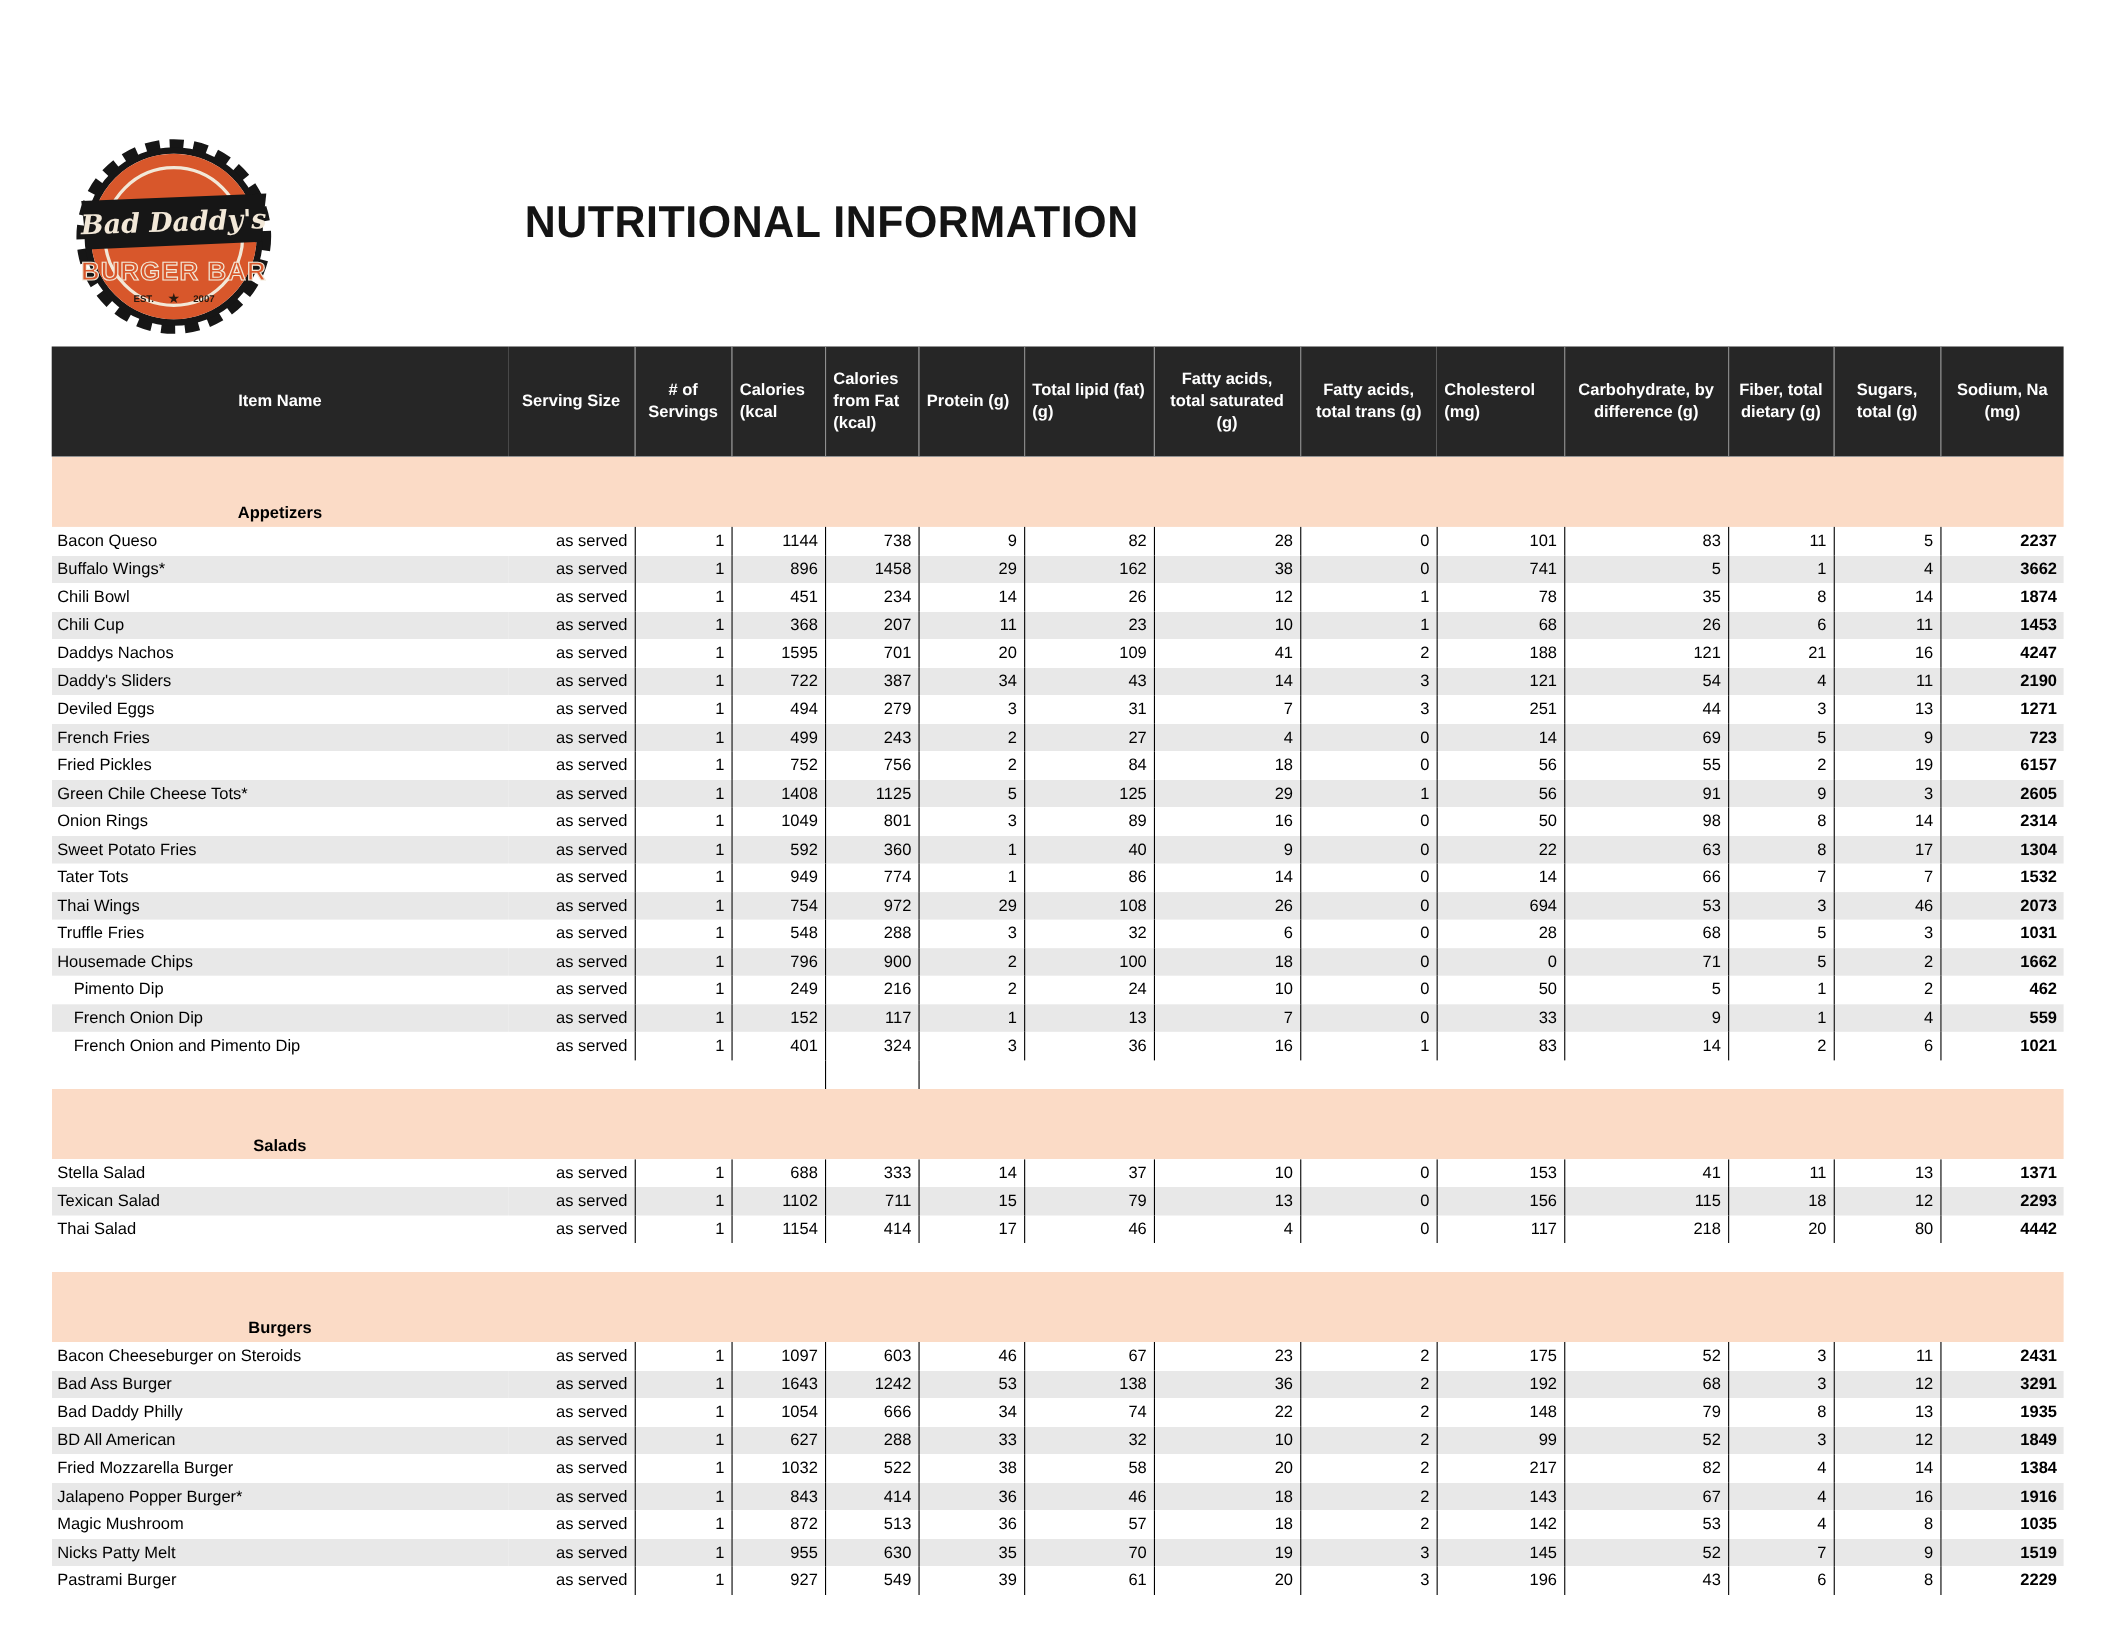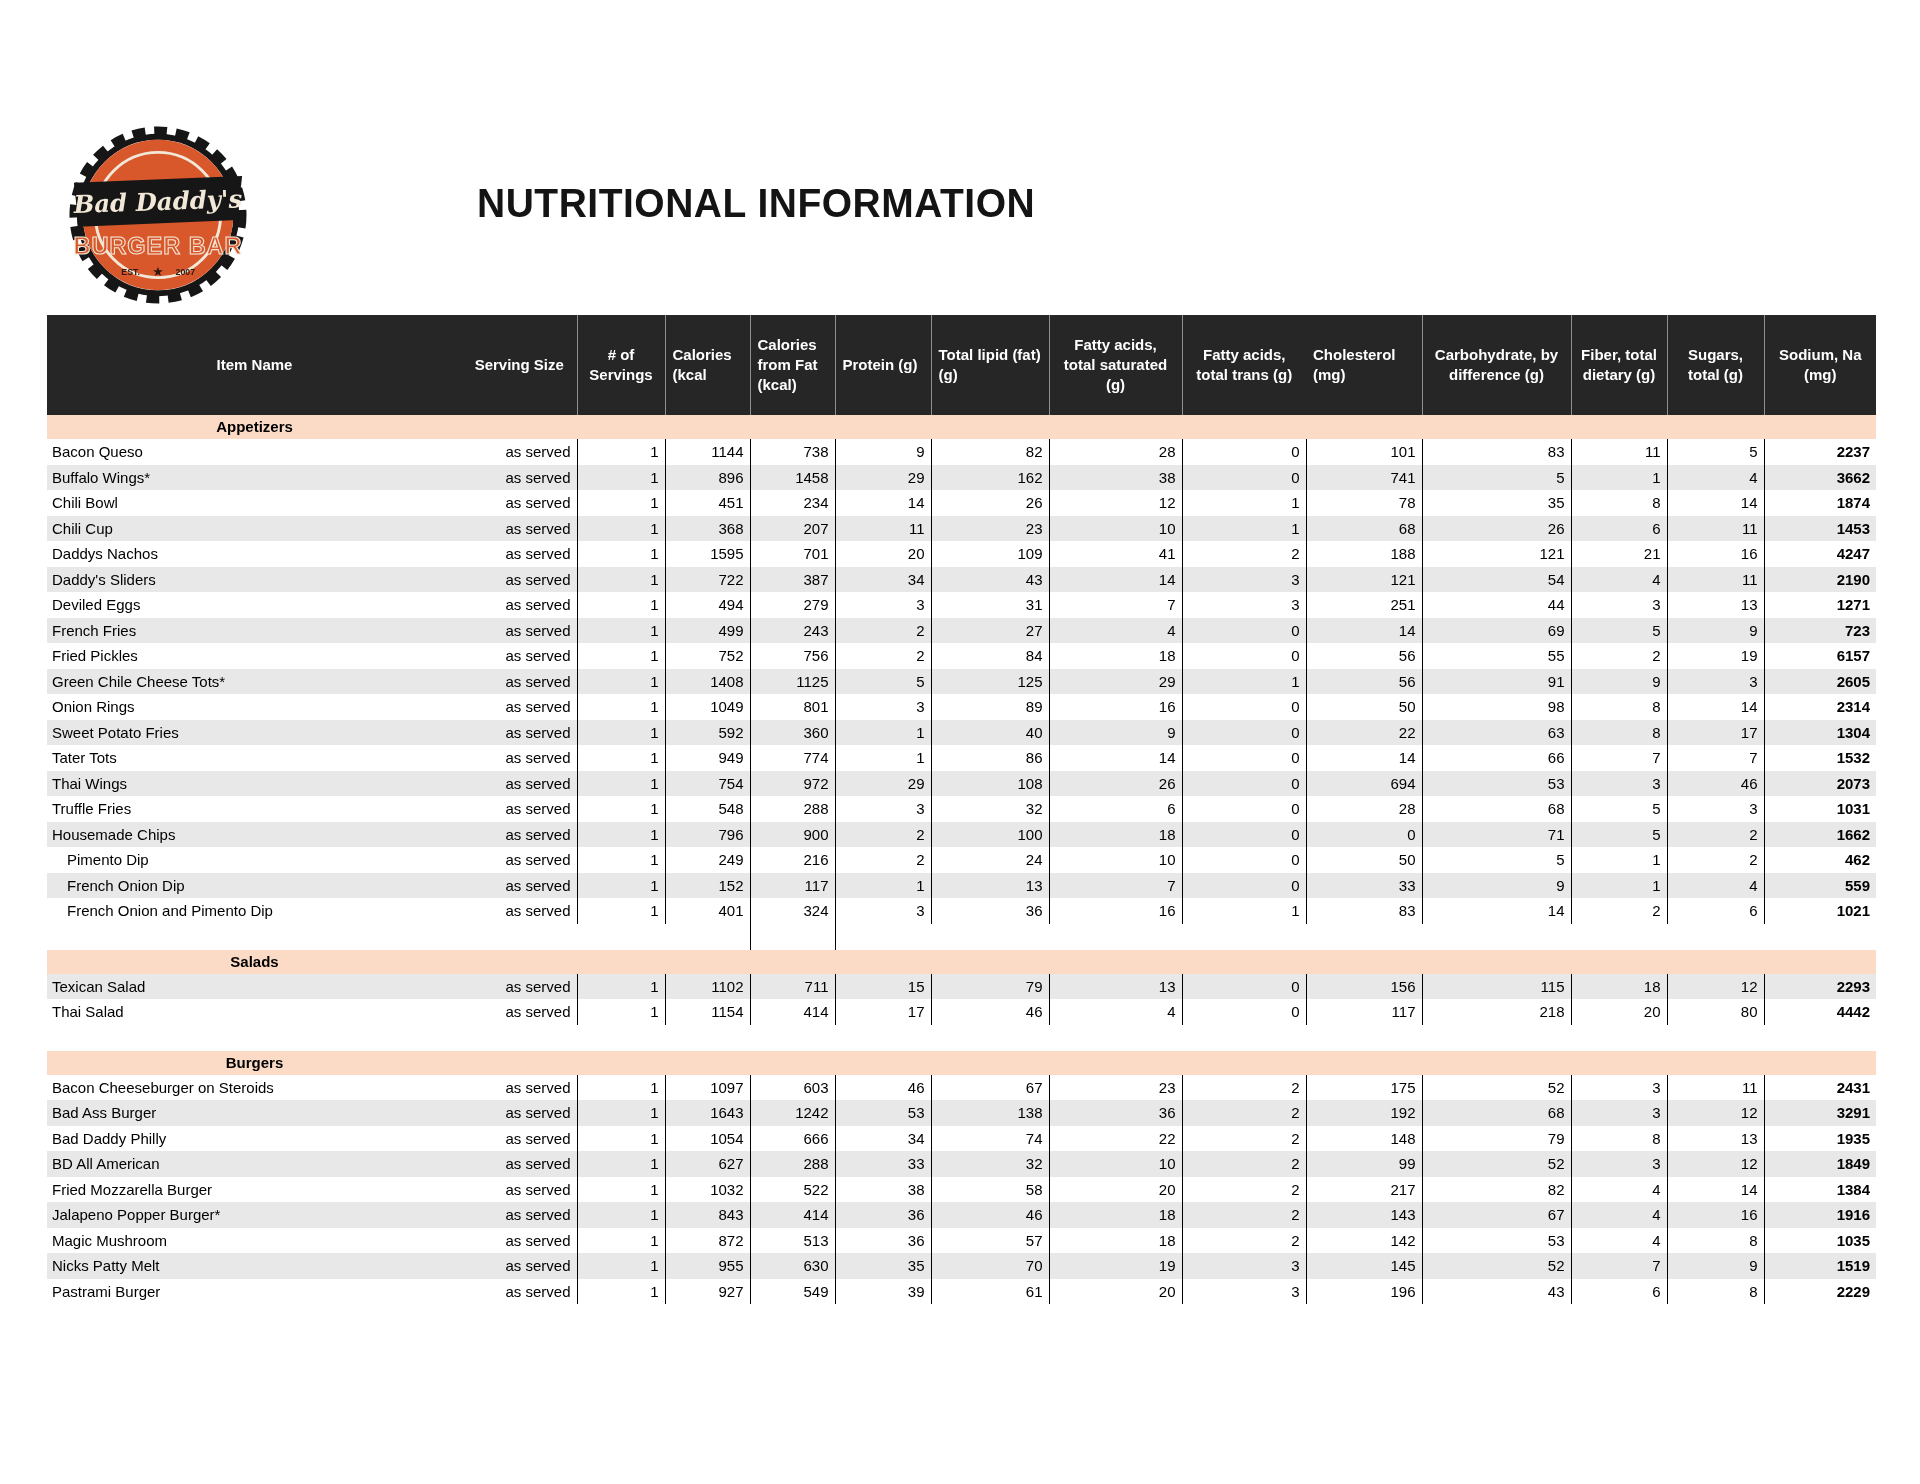--- a/index.html
+++ b/index.html
@@ -56,21 +56,21 @@
   tr.row td { background: #ffffff; }
   tr.row.alt td { background: #e8e8e8; }
 
   td.item { text-align: left; padding-left: 5px; }
   td.item.indent { padding-left: 20px; }
   td.serving { text-align: right; border-right: 1px solid #000; }
   td.num { text-align: right; border-right: 1px solid #000; }
   td.num.last { border-right: none; font-weight: bold; }
 
   tr.band td { background: #fbdbc6; height: 24px; line-height: 24px; padding: 0; }
-  .band-label { width: 415px; text-align: center; font-weight: bold; font-size: 15px; }
+  .band-label { width: 415px; text-align: center; font-weight: bold; font-size: 15px; margin-top: 40px; }
 
   tr.gap td { height: 26px; line-height: 26px; background: #ffffff; }
   tr.gap td.stub { border-right: 1px solid #000; }
 </style>
 </head>
 <body>
 
 <div class="page">
 
   <div class="logo">
@@ -457,20 +457,36 @@
           <td></td>
           <td></td>
           <td></td>
           <td></td>
         </tr>
         <tr class="band">
           <td colspan="14">
             <div class="band-label">Salads</div>
           </td>
         </tr>
+        <tr class="row">
+          <td class="item">Stella Salad</td>
+          <td class="serving">as served</td>
+          <td class="num">1</td>
+          <td class="num">688</td>
+          <td class="num">333</td>
+          <td class="num">14</td>
+          <td class="num">37</td>
+          <td class="num">10</td>
+          <td class="num">0</td>
+          <td class="num">153</td>
+          <td class="num">41</td>
+          <td class="num">11</td>
+          <td class="num">13</td>
+          <td class="num last">1371</td>
+        </tr>
         <tr class="row alt">
           <td class="item">Texican Salad</td>
           <td class="serving">as served</td>
           <td class="num">1</td>
           <td class="num">1102</td>
           <td class="num">711</td>
           <td class="num">15</td>
           <td class="num">79</td>
           <td class="num">13</td>
           <td class="num">0</td>

